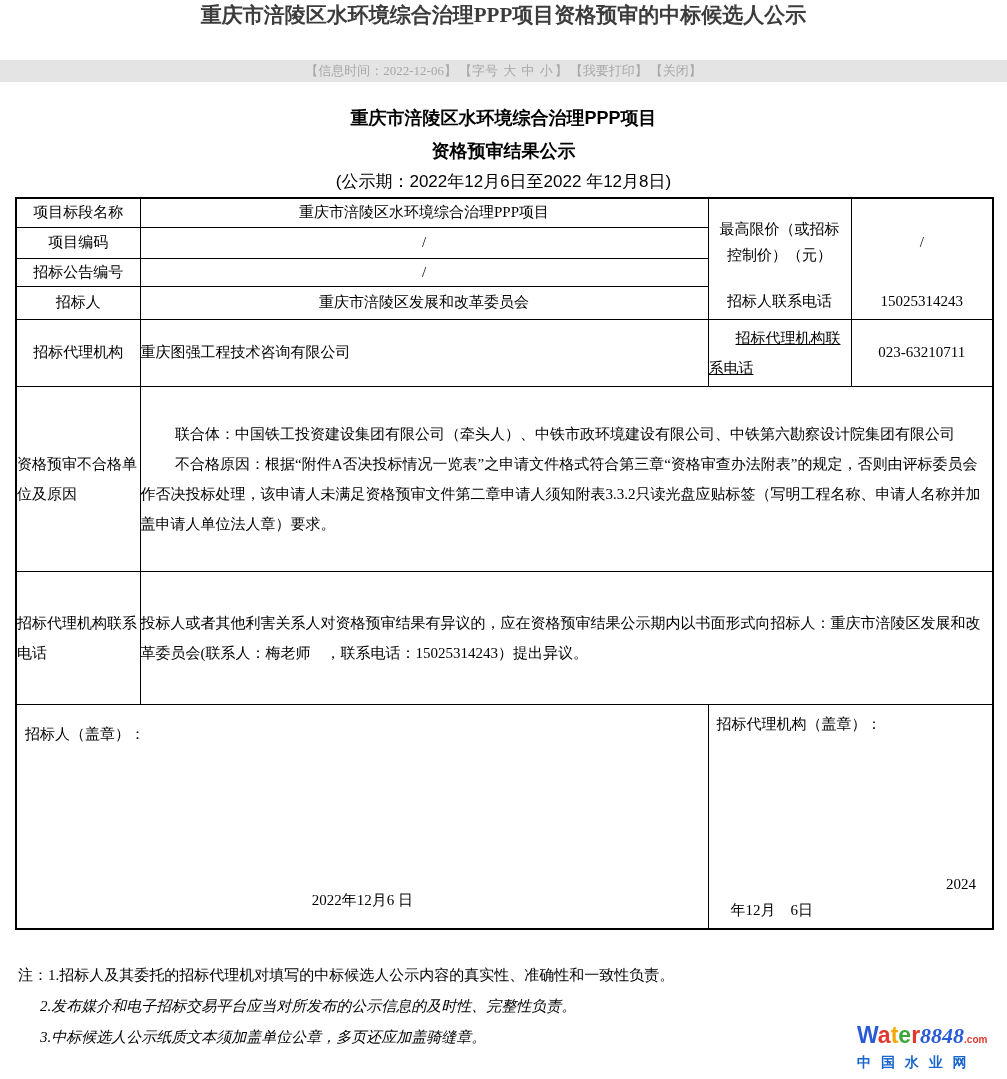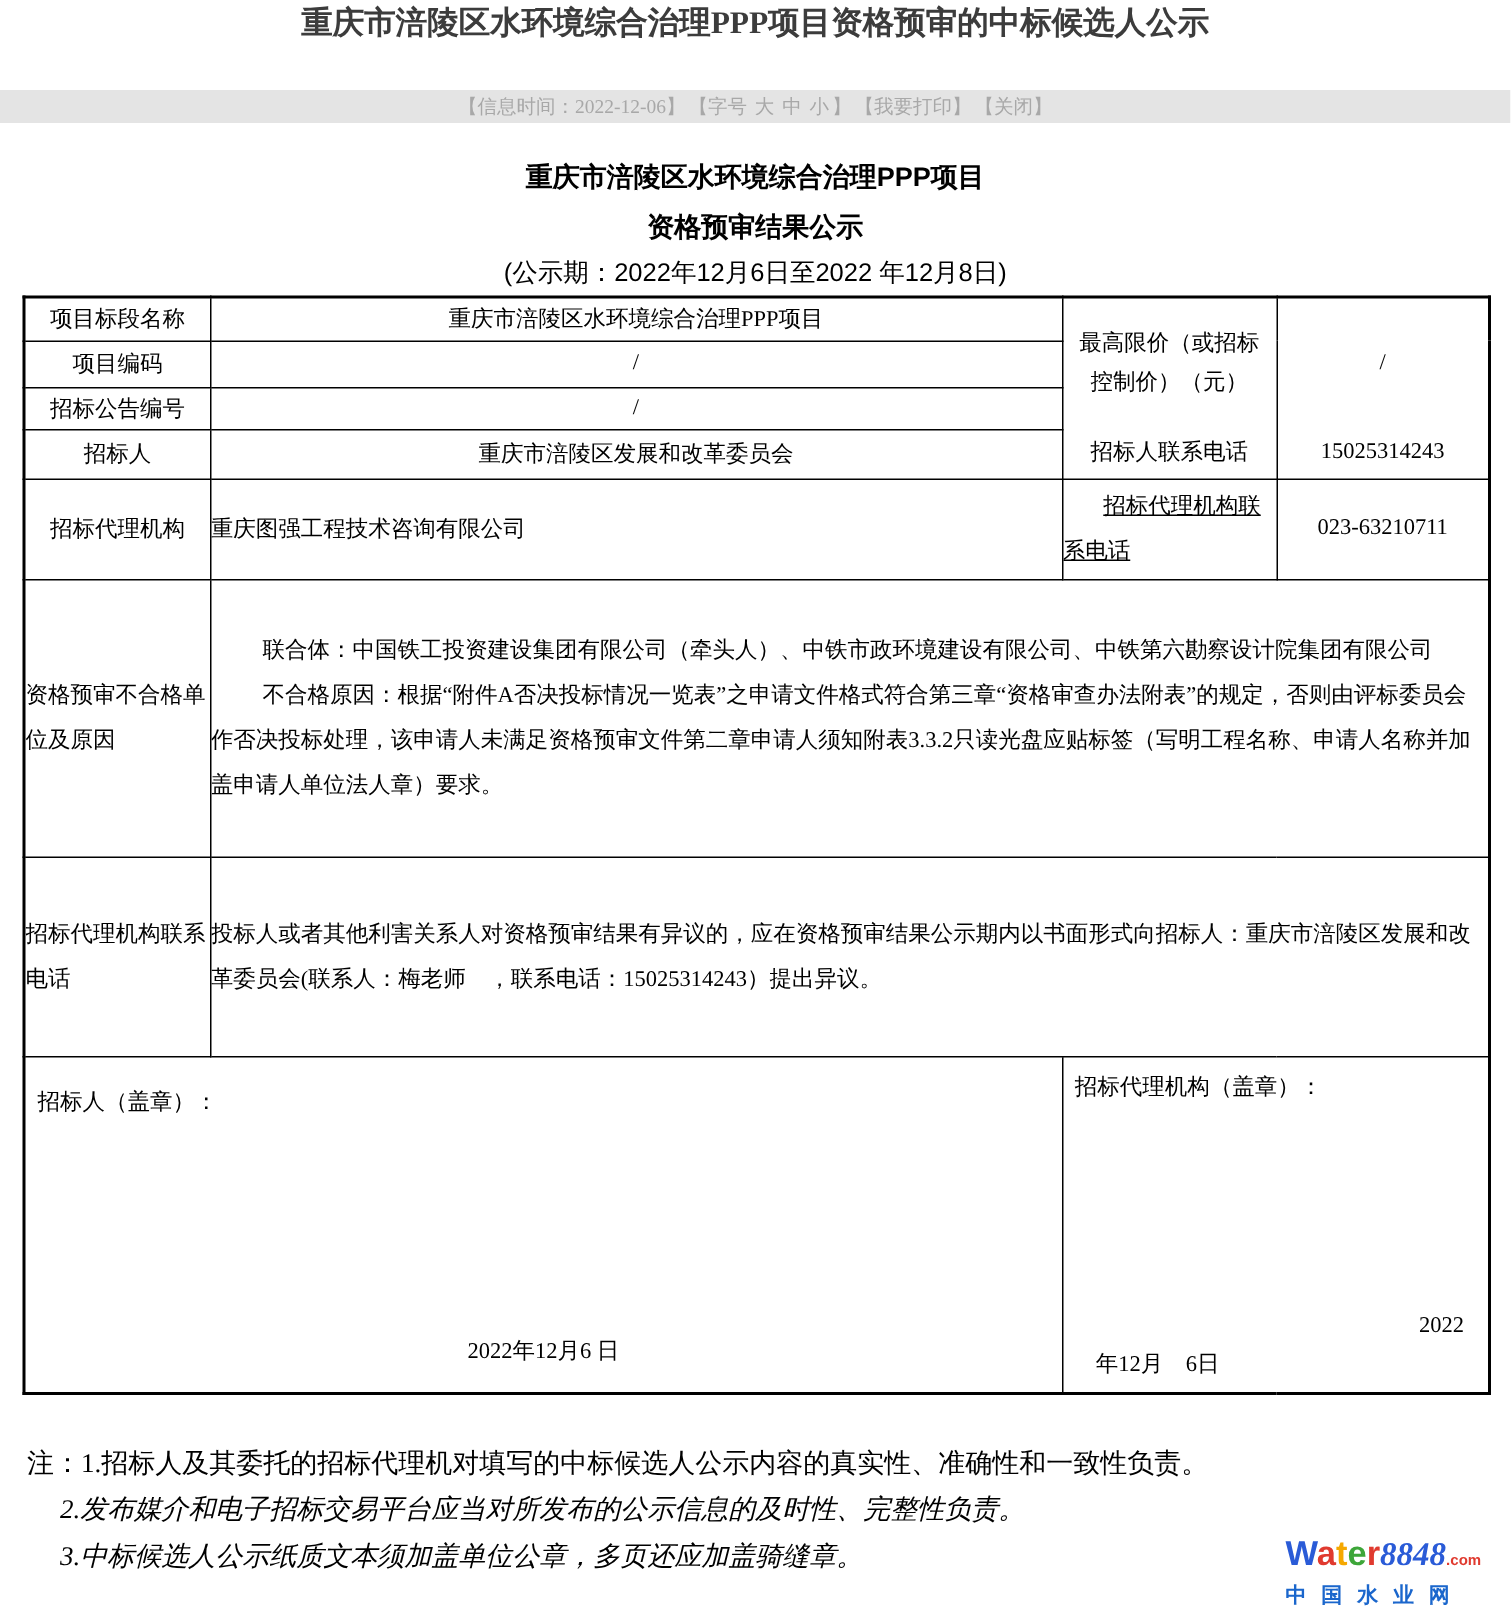--- a/index.html
+++ b/index.html
@@ -56,21 +56,21 @@
   
   td.sig{vertical-align:top;padding:0;}
   .sig-inner{height:223px;display:flex;flex-direction:column;justify-content:space-between;}
   .sig-label-left{padding:20px 0 0 8px;}
   .sig-date-center{text-align:center;padding-bottom:18px;}
   .sig-label-right{padding:10px 0 0 8px;}
   .sig-right-dates{padding-bottom:5px;}
   .sig-year{text-align:right;padding-right:16px;line-height:26px;}
   .sig-monthday{text-align:left;padding-left:22px;line-height:26px;}
   
-  .notes{margin:30px 0 0 18px;font-size:18px;line-height:31px;}
+  .notes{margin:30px 0 0 18px;font-size:15px;line-height:31px;}
   .notes .sub{padding-left:22px;font-style:italic;}
   
   .logo{position:absolute;top:1022px;right:10px;width:140px;
     font-family:"Liberation Sans","DejaVu Sans",sans-serif;cursor:pointer;}
   .logo-main{font-size:23px;font-weight:bold;line-height:26px;white-space:nowrap;}
   .lg-0{color:#2a5bd7;}
   .lg-1{color:#e03a2f;}
   .lg-2{color:#f5a800;}
   .lg-3{color:#3da639;}
   .lg-4{color:#e03a2f;}
@@ -165,21 +165,21 @@
     <td class="sig" colspan="2" style="width:603px;">
       <div class="sig-inner">
         <div class="sig-label-left">招标人（盖章）：</div>
         <div class="sig-date-center">2022年12月6 日</div>
       </div>
     </td>
     <td class="sig" colspan="2">
       <div class="sig-inner">
         <div class="sig-label-right">招标代理机构（盖章）：</div>
         <div class="sig-right-dates">
-          <div class="sig-year">2022</div>
+          <div class="sig-year">2024</div>
           <div class="sig-monthday">年12月　6日</div>
         </div>
       </div>
     </td>
   </tr>
 </tbody>
   </table>
 
 <div class="notes">
   <div>注：1.招标人及其委托的招标代理机对填写的中标候选人公示内容的真实性、准确性和一致性负责。</div>

